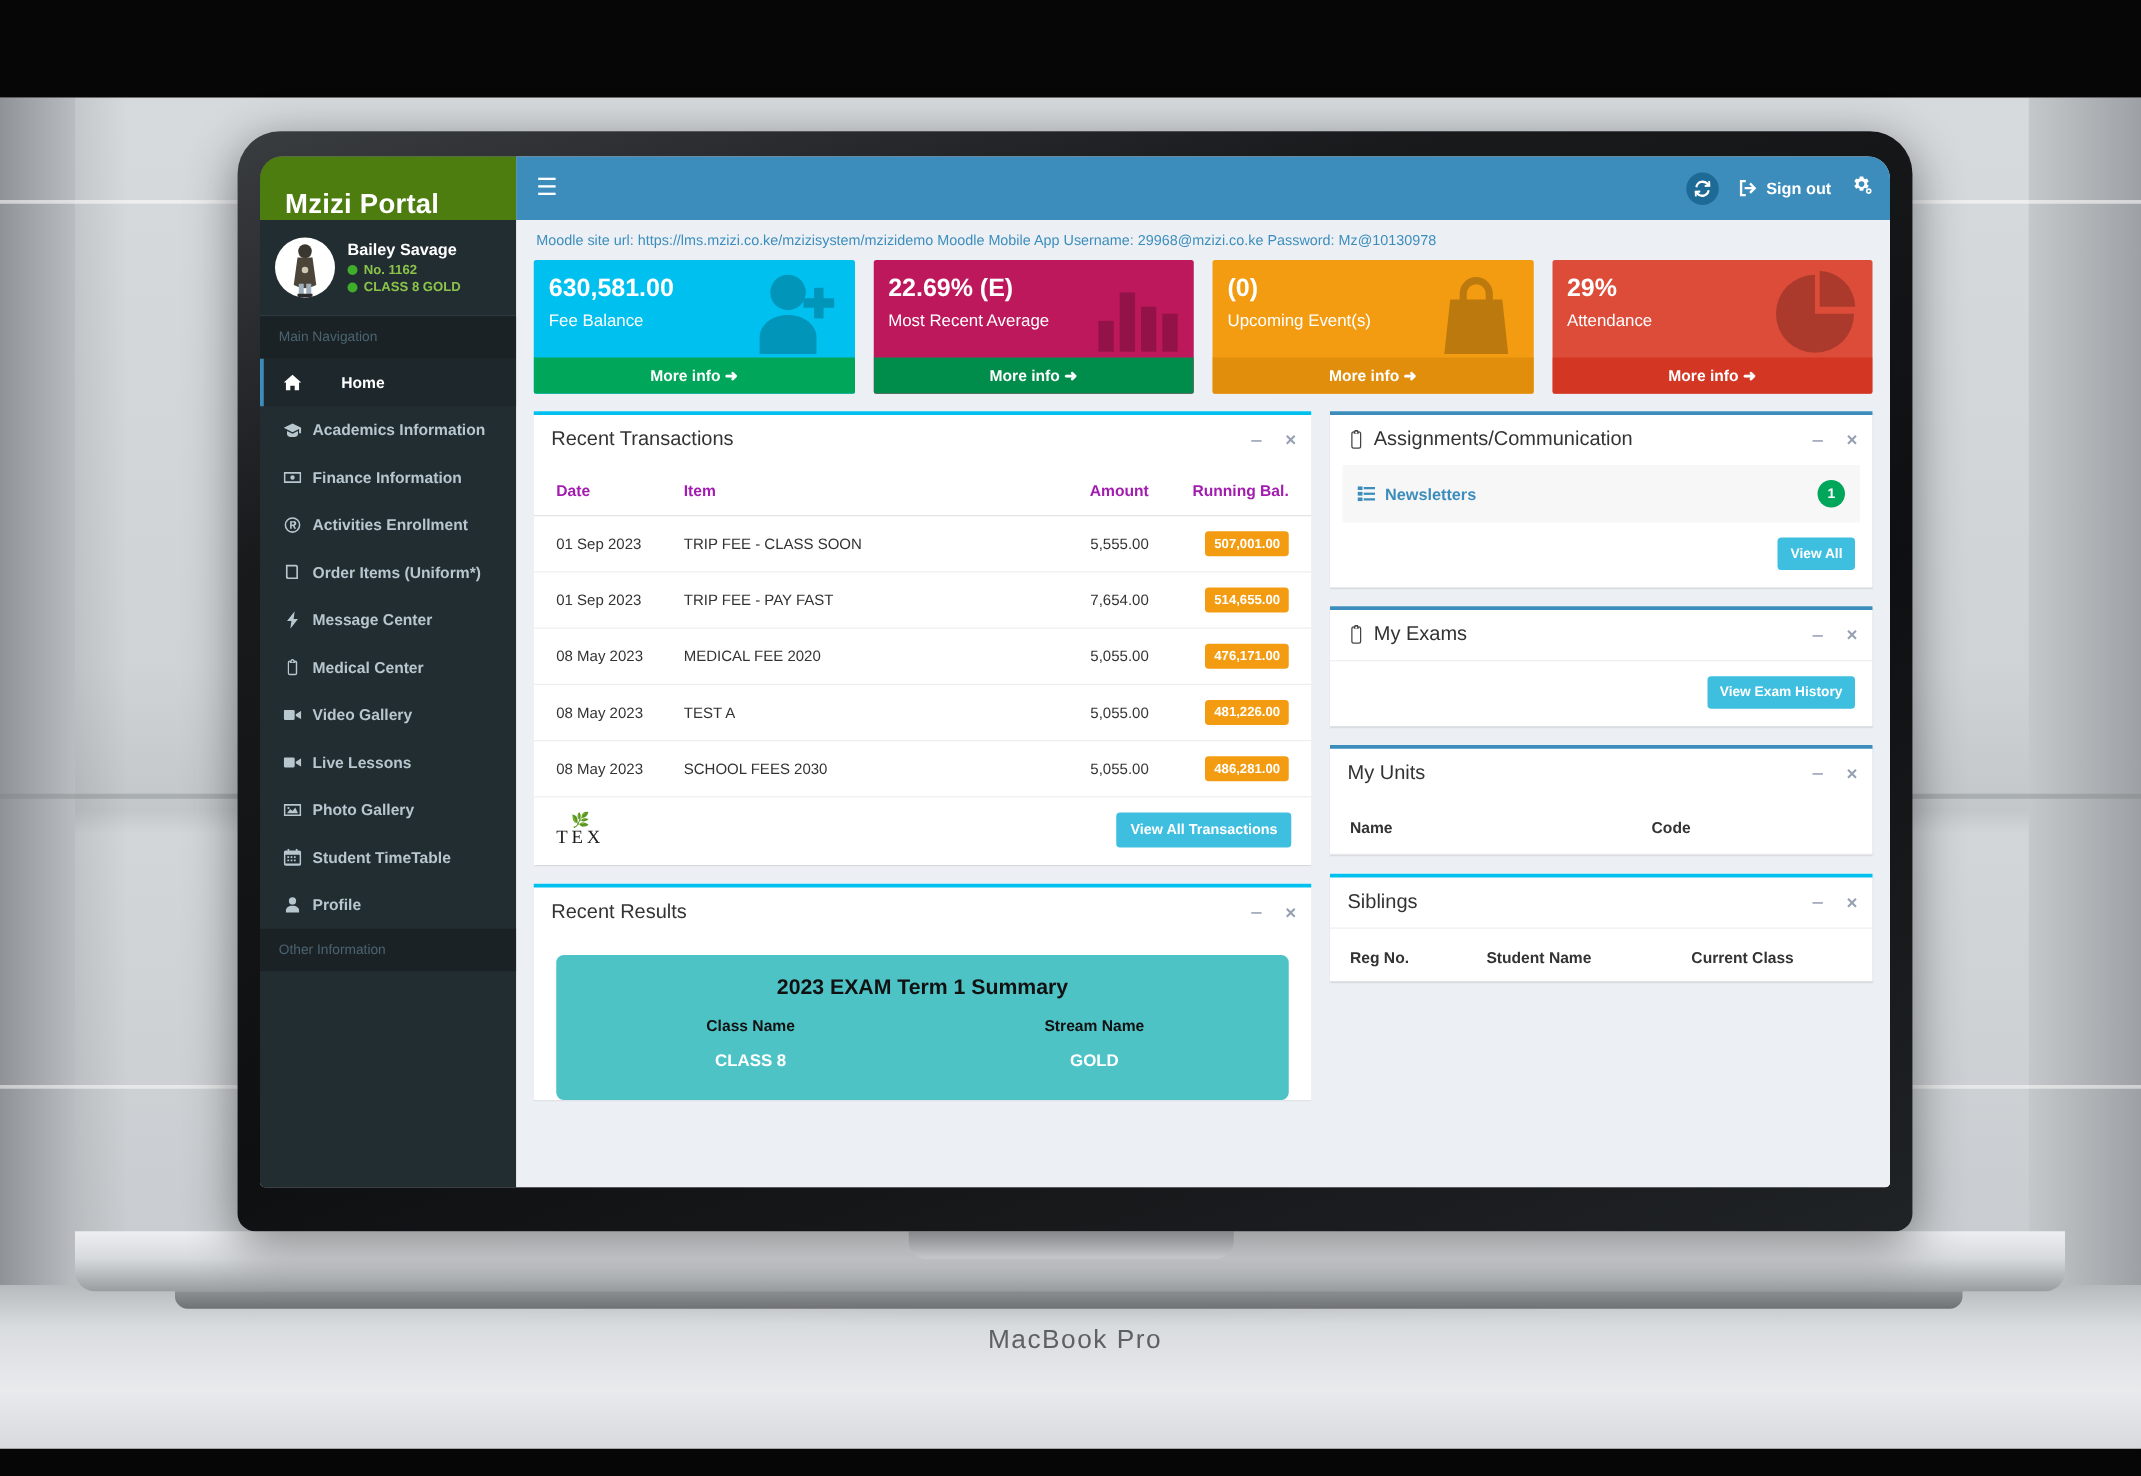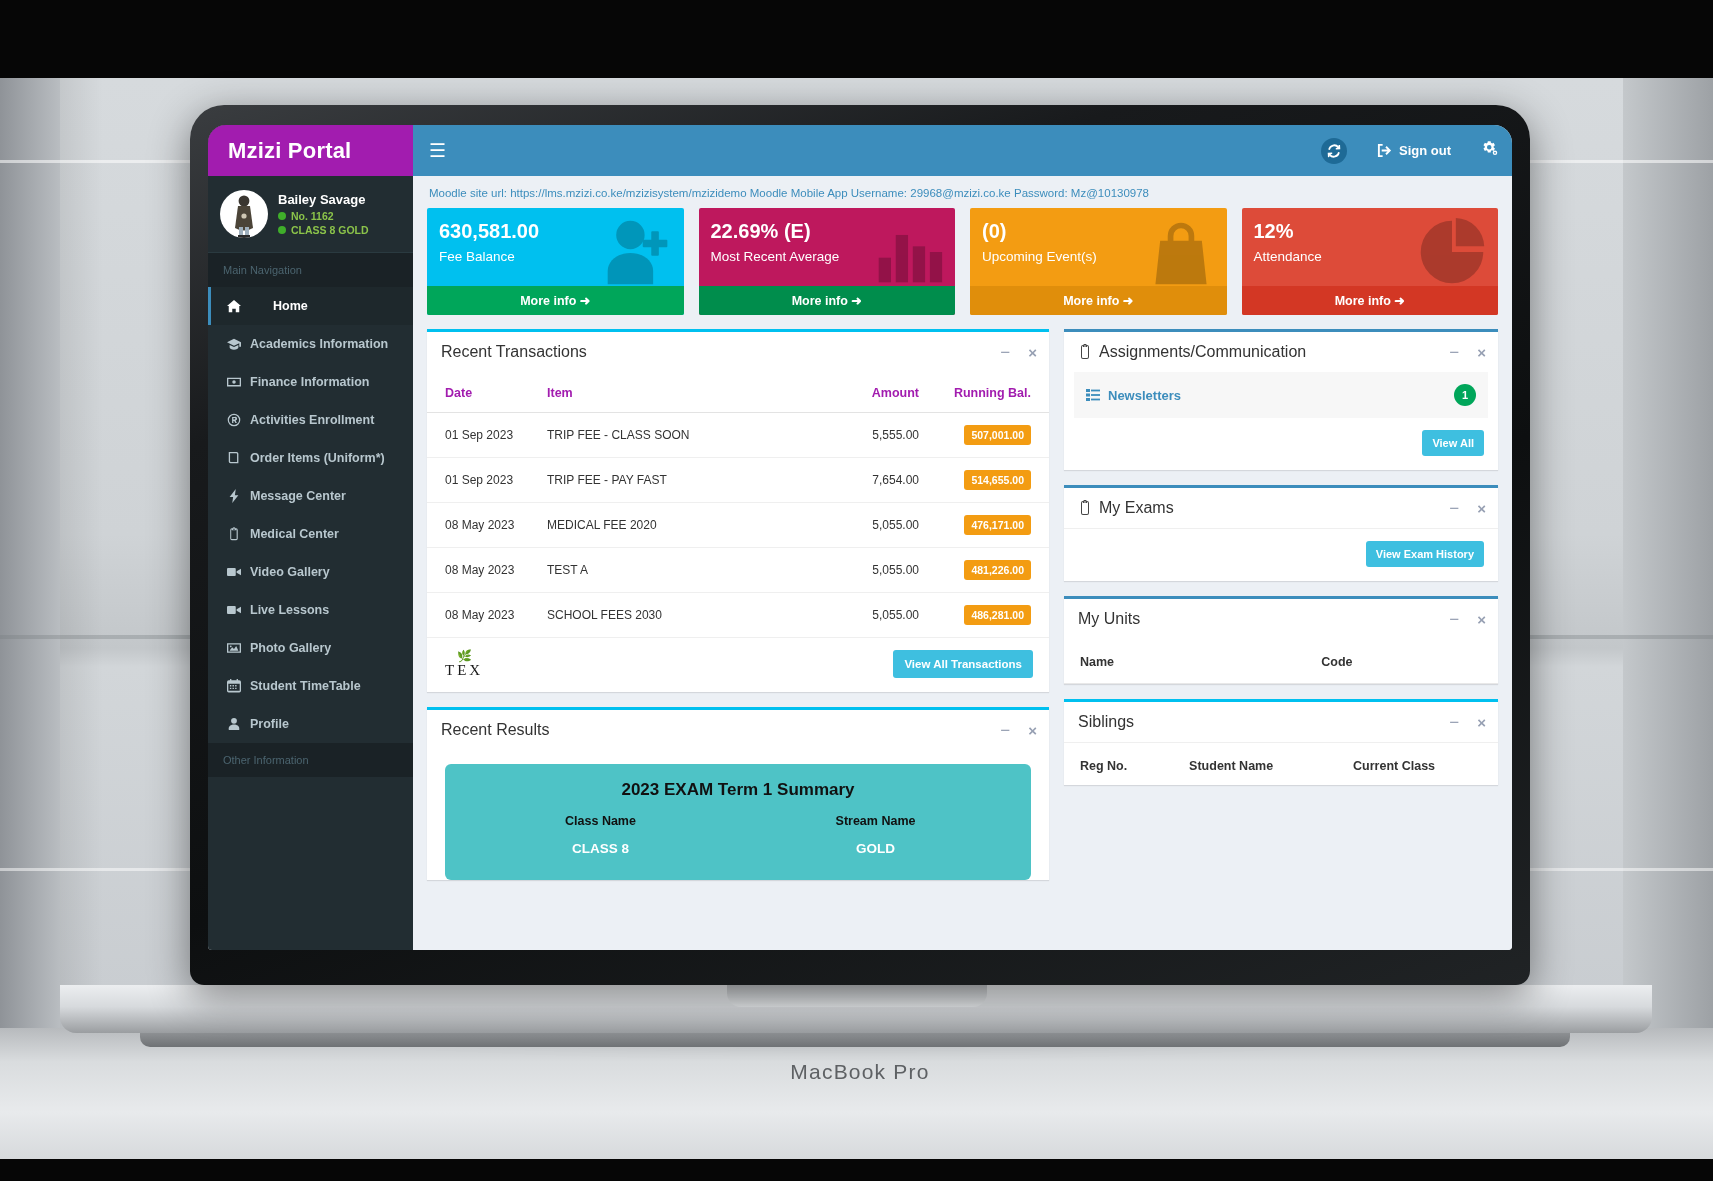--- a/index.html
+++ b/index.html
@@ -95,22 +95,22 @@
     background: #ecf0f5; overflow: hidden;
     font-family: "Liberation Sans", sans-serif;
   }
 
   
   .sidebar {
     position: absolute; left: 0; top: 0; width: 205px; height: 825px;
     background: #222d32;
   }
   .brand {
-    height: 51px; background: #a21caf; color: #fff;
-    display: flex; align-items: center; padding-left: 20px;
+    height: 51px; background: #4d7c0f; color: #fff;
+    display: flex; align-items: flex-end; padding-left: 20px;
     font-size: 22px; font-weight: bold; letter-spacing: .2px;
   }
   .user-panel {
     display: flex; align-items: center; padding: 14px 10px 14px 12px; gap: 10px;
     border-bottom: 1px solid #2a3a40;
   }
   .avatar {
     width: 48px; height: 48px; border-radius: 50%;
     background: #fff; flex: 0 0 48px; position: relative; overflow: hidden;
     display: flex; align-items: flex-end; justify-content: center;
@@ -133,21 +133,21 @@
   .nav-item .ico { width: 15px; display: inline-flex; justify-content: center; }
   .nav-item .ico svg { width: 14px; height: 14px; fill: currentColor; }
 
   
   .topbar {
     position: absolute; left: 205px; top: 0; width: 1099px; height: 51px;
     background: #3c8dbc; display: flex; align-items: center; justify-content: space-between;
     padding: 0 14px 0 16px;
   }
   .hamburger { color: #fff; font-size: 19px; cursor: pointer; line-height: 1; }
-  .topbar-right { display: flex; align-items: center; gap: 30px; }
+  .topbar-right { display: flex; align-items: center; gap: 16px; }
   .refresh-btn {
     width: 26px; height: 26px; border-radius: 50%; background: #1e6a96;
     display: flex; align-items: center; justify-content: center; color: #fff;
   }
   .refresh-btn svg { width: 14px; height: 14px; fill: #fff; }
   .signout { color: #fff; font-size: 13px; font-weight: bold; display: flex; align-items: center; gap: 7px; }
   .signout svg { width: 15px; height: 15px; fill: #fff; }
   .settings-ico svg { width: 17px; height: 17px; fill: #fff; }
 
   
@@ -484,21 +484,21 @@
                 <div class="stat-num">(0)</div>
                 <div class="stat-label">Upcoming Event(s)</div>
                 <div class="stat-icon"><svg viewBox="0 0 76 76">
                     <path d="M16 26h44l5 46H11l5-46zm8 0v-5a14 14 0 0 1 28 0v5h-6v-5a8 8 0 0 0-16 0v5h-6z"></path>
                   </svg></div>
               </div>
               <a class="stat-foot"><span>More info</span> ➜</a>
             </div>
             <div class="stat red">
               <div class="stat-body">
-                <div class="stat-num">12%</div>
+                <div class="stat-num">29%</div>
                 <div class="stat-label">Attendance</div>
                 <div class="stat-icon"><svg viewBox="0 0 76 76">
                     <path d="M38 38V5A33 33 0 1 0 71 38H38z"></path>
                     <path d="M42 2v30h30A31 31 0 0 0 42 2z"></path>
                   </svg></div>
               </div>
               <a class="stat-foot"><span>More info</span> ➜</a>
             </div>
           </div>
 

